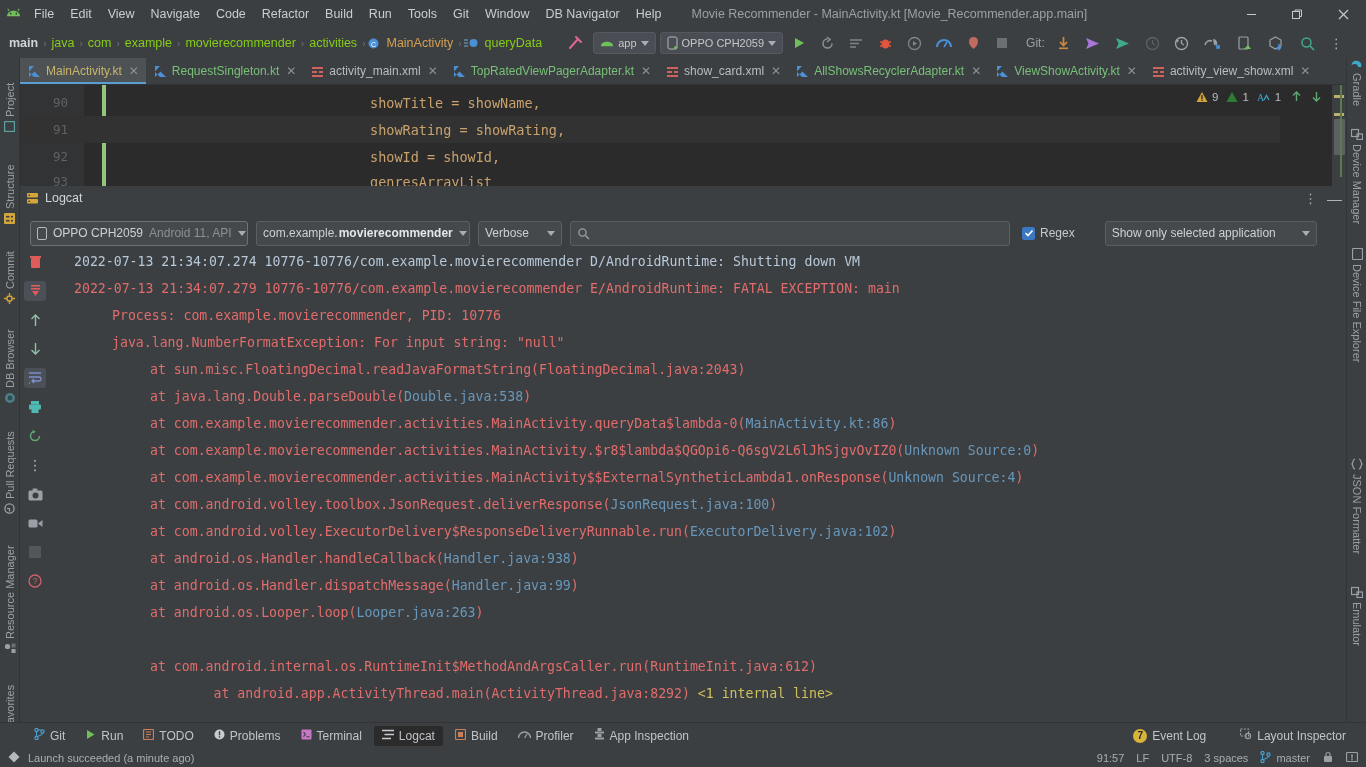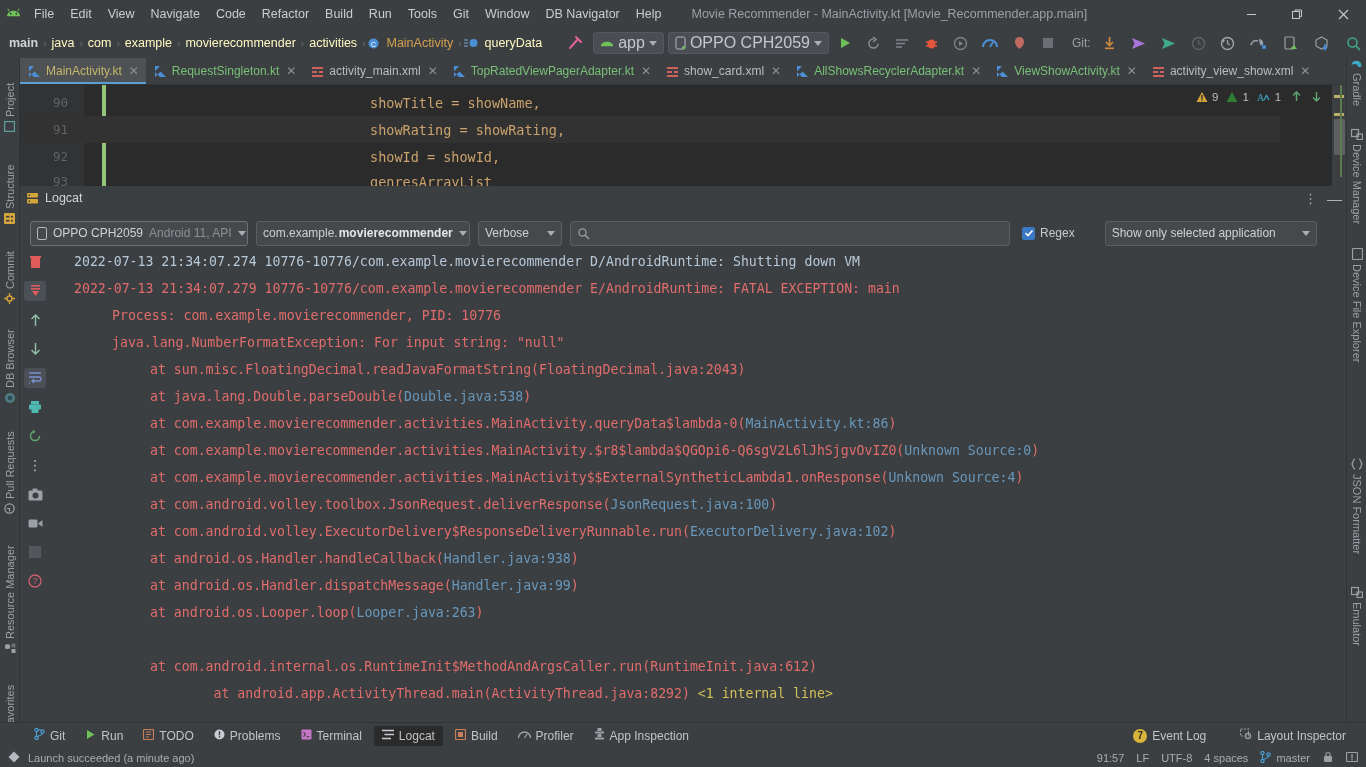--- a/index.html
+++ b/index.html
@@ -42,30 +42,30 @@
     color: #c5c8cc; font-size: 13px;
   }
 
   
   .navbar {
     position: absolute; left: 0; top: 28px; width: 1366px; height: 30px;
     background: #3c3f41;
     display: flex; align-items: center; padding-left: 6px;
     font-size: 12.5px;
   }
-  .crumb { color: #fef9c3; padding: 1px 3px; white-space: nowrap; }
+  .crumb { color: #84cc16; padding: 1px 3px; white-space: nowrap; }
   .crumb.bold { font-weight: bold; color: #cfd2d6; }
   .crumb.orange { color: #d2a050; }
   .crumb-sep { color: #6f7379; padding: 0 2px; font-size: 10px; }
   .crumb-ico { display:inline-flex; vertical-align: middle; margin-right:3px; }
 
   .tbtn {
     height: 22px; display: flex; align-items: center; gap: 4px;
     padding: 0 6px; margin: 0 2px; border-radius: 3px; color: #c3c6cb;
-    font-size: 16px; white-space: nowrap;
+    font-size: 11px; white-space: nowrap;
   }
   .tbtn.boxed { background: #4a4e54; border: 1px solid #55595f; }
   .ico { display: inline-flex; align-items: center; justify-content: center; }
   .caret { width:0;height:0;border-left:4px solid transparent;border-right:4px solid transparent;border-top:5px solid #a9adb3; }
   .gitlabel { color: #9aa0a6; font-size: 12px; margin: 0 4px 0 10px;}
 
   
   .tabbar {
     position: absolute; left: 20px; top: 58px; width: 1326px; height: 27px;
     background: #3c3f41; display: flex; align-items: stretch;
@@ -952,21 +952,21 @@
     <span style="margin-right:8px">
       <svg width="12" height="12" viewBox="0 0 12 12">
           <path d="M6 0.5 L11.5 6 L6 11.5 L0.5 6 Z" fill="#b5b9be"></path>
         </svg>
     </span>
     <span>Launch succeeded (a minute ago)</span>
     <div class="status-right">
       <span class="it">91:57</span>
       <span class="it">LF</span>
       <span class="it">UTF-8</span>
-      <span class="it">4 spaces</span>
+      <span class="it">3 spaces</span>
       <span class="it" style="display:flex;align-items:center;gap:5px">
         <span>
           <svg width="11" height="12" viewBox="0 0 11 12">
               <circle cx="2.5" cy="2" r="1.6" fill="none" stroke="#4a9fd4" stroke-width="1.2"></circle>
               <circle cx="2.5" cy="10" r="1.6" fill="none" stroke="#4a9fd4" stroke-width="1.2"></circle>
               <circle cx="8.5" cy="3.5" r="1.6" fill="none" stroke="#4a9fd4" stroke-width="1.2"></circle>
               <path d="M2.5 3.6 V8.4 M8.5 5.1 C8.5 8 5 7 3 9" stroke="#4a9fd4" stroke-width="1.1" fill="none"></path>
             </svg>
         </span>
         <span>master</span>

